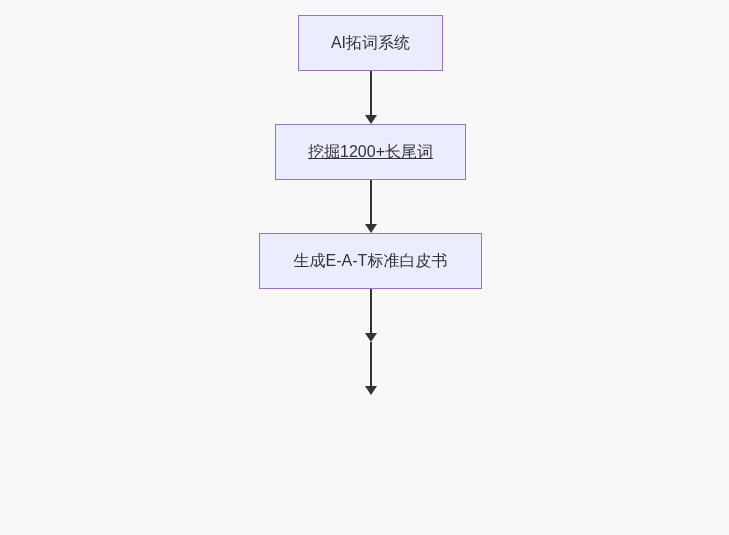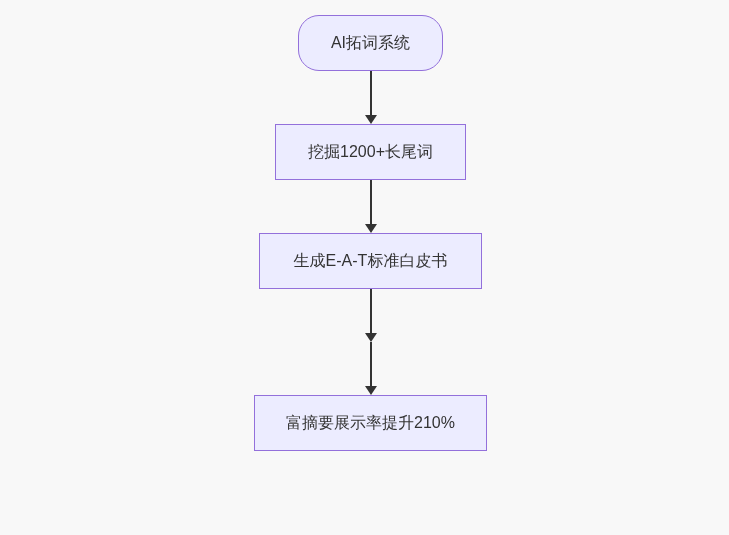--- a/index.html
+++ b/index.html
@@ -34,22 +34,22 @@
     background: #ececff;
     border: 1px solid #9370db;
     display: flex;
     align-items: center;
     justify-content: center;
     color: #333333;
     font-size: 16px;
     line-height: 1;
     white-space: nowrap;
   }
-  .node-0 { width: 145px; border-radius: 21px; }
-  .node-1 { width: 191px; }
+  .node-0 { width: 145px; }
+  .node-1 { width: 191px; text-decoration: underline; }
   .node-2 { width: 223px; }
   .node-3 { width: 214px; }
   .node-4 { width: 233px; }
   .arrow {
     height: 53px;
     display: flex;
     flex-direction: column;
     align-items: center;
   }
   .arrow .line {
@@ -97,18 +97,15 @@
       <div class="line"></div>
       <div class="head"></div>
     </div>
 
 
     <div class="arrow">
       <div class="line"></div>
       <div class="head"></div>
     </div>
 
-    <div class="node node-4">
-      <span>富摘要展示率提升210%</span>
-    </div>
 
   </div>
 </div>
 
 </body></html>

